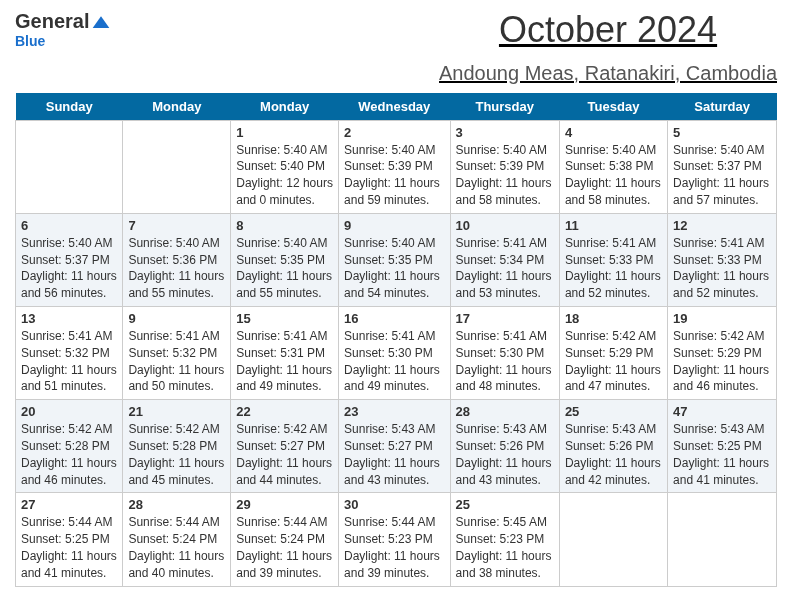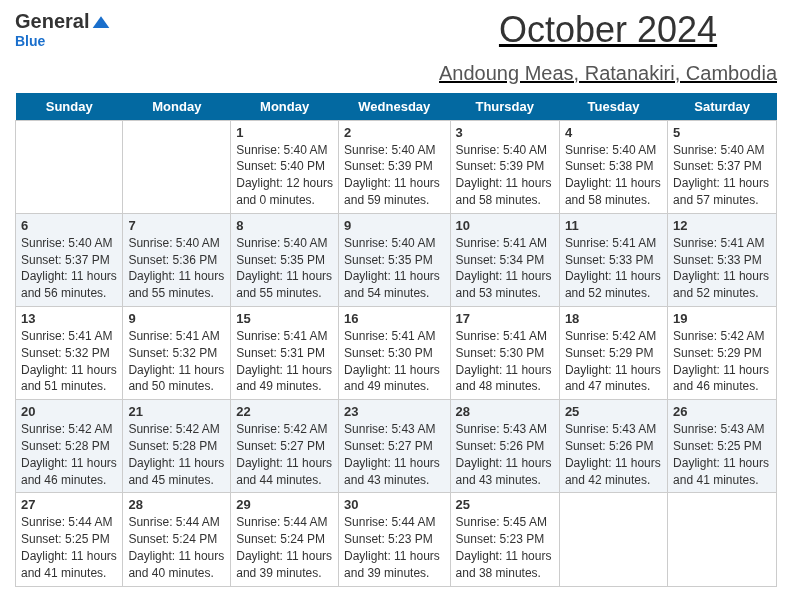--- a/index.html
+++ b/index.html
@@ -232,21 +232,21 @@
         </td>
         <td>
           <span class="day-num">28</span>
           <div class="cell-text">Sunrise: 5:43 AM<br>Sunset: 5:26 PM<br>Daylight: 11 hours and 43 minutes.</div>
         </td>
         <td>
           <span class="day-num">25</span>
           <div class="cell-text">Sunrise: 5:43 AM<br>Sunset: 5:26 PM<br>Daylight: 11 hours and 42 minutes.</div>
         </td>
         <td>
-          <span class="day-num">26</span>
+          <span class="day-num">47</span>
           <div class="cell-text">Sunrise: 5:43 AM<br>Sunset: 5:25 PM<br>Daylight: 11 hours and 41 minutes.</div>
         </td>
       </tr>
       <tr>
         <td>
           <span class="day-num">27</span>
           <div class="cell-text">Sunrise: 5:44 AM<br>Sunset: 5:25 PM<br>Daylight: 11 hours and 41 minutes.</div>
         </td>
         <td>
           <span class="day-num">28</span>

